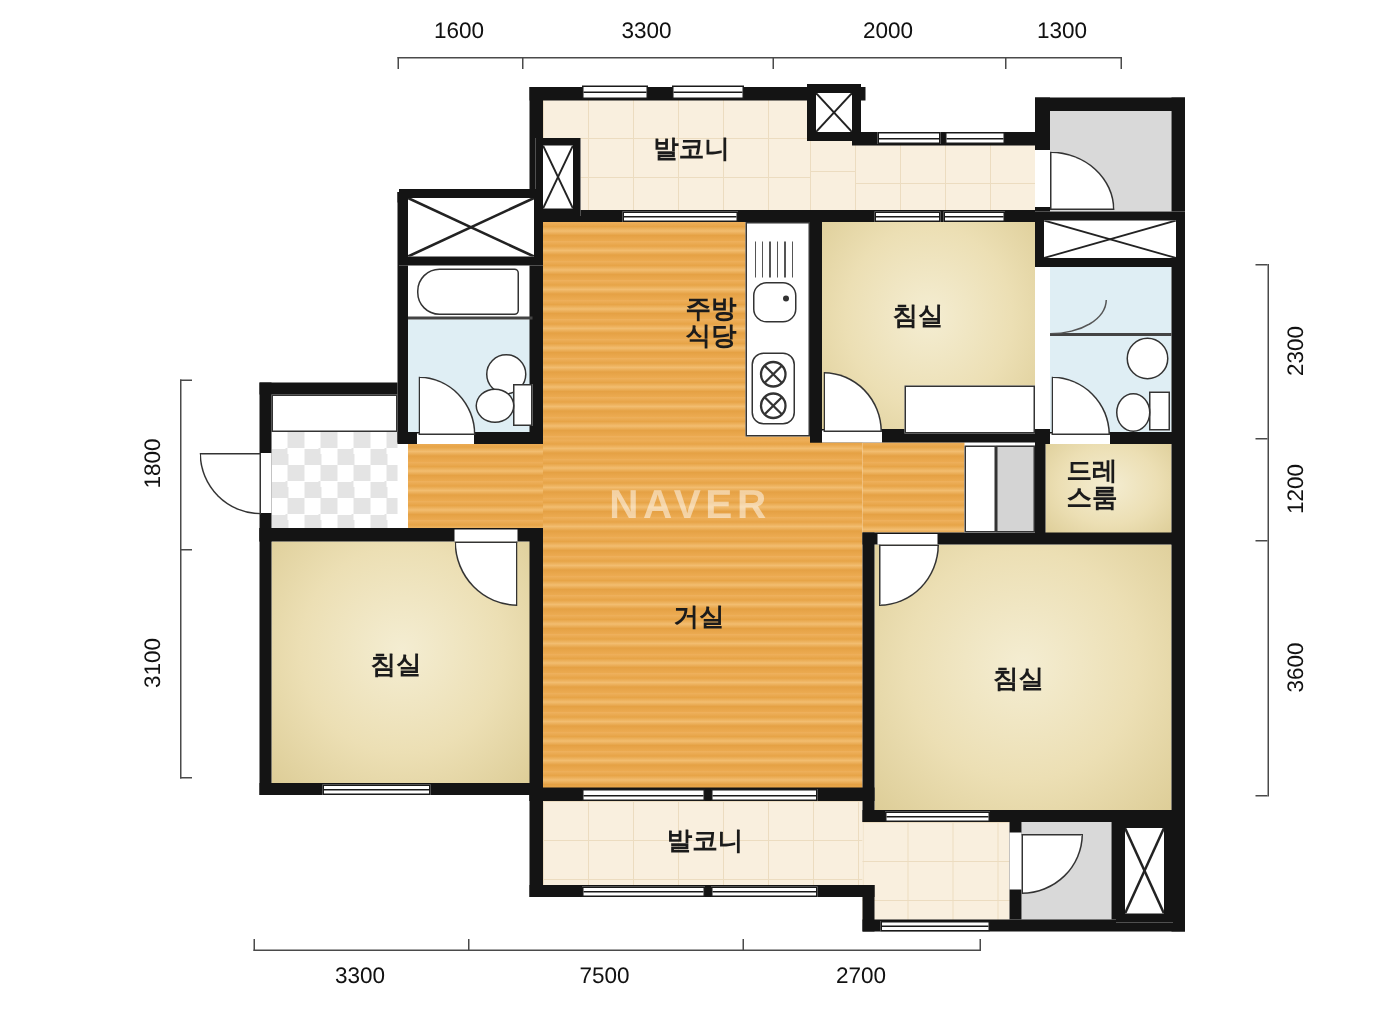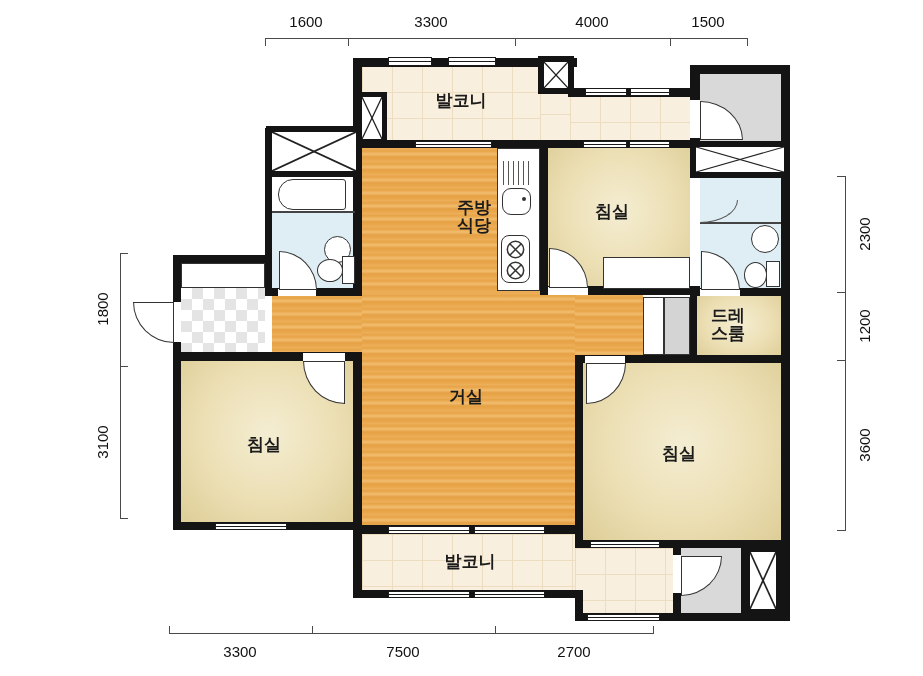--- a/index.html
+++ b/index.html
@@ -193,35 +193,36 @@
   <div class="label" style="left:461px;top:100px;">발코니</div>
   <div class="label" style="left:474px;top:216px;">
     <div>주방</div>
     <div>식당</div>
   </div>
   <div class="label" style="left:612px;top:211px;">침실</div>
   <div class="label" style="left:728px;top:324px;">
     <div>드레</div>
     <div>스룸</div>
   </div>
-  <div class="label" style="left:466px;top:396px;">거실</div>
+  <div class="label" style="left:466px;top:412px;">거실</div>
   <div class="label" style="left:264px;top:444px;">침실</div>
   <div class="label" style="left:679px;top:453px;">침실</div>
   <div class="label" style="left:470px;top:561px;">발코니</div>
+  <div id="watermark">NAVER</div>
 
   <div class="dline" style="left:265px;top:38px;width:483px;height:1px;"></div>
   <div class="dline" style="left:265px;top:38px;width:1px;height:8px;"></div>
   <div class="dline" style="left:348px;top:38px;width:1px;height:8px;"></div>
   <div class="dline" style="left:515px;top:38px;width:1px;height:8px;"></div>
   <div class="dline" style="left:670px;top:38px;width:1px;height:8px;"></div>
   <div class="dline" style="left:747px;top:38px;width:1px;height:8px;"></div>
   <div class="dim" style="left:306px;top:21px;">1600</div>
   <div class="dim" style="left:431px;top:21px;">3300</div>
-  <div class="dim" style="left:592px;top:21px;">4000</div>
-  <div class="dim" style="left:708px;top:21px;">1500</div>
+  <div class="dim" style="left:592px;top:21px;">2000</div>
+  <div class="dim" style="left:708px;top:21px;">1300</div>
 
   <div class="dline" style="left:169px;top:633px;width:485px;height:1px;"></div>
   <div class="dline" style="left:169px;top:626px;width:1px;height:8px;"></div>
   <div class="dline" style="left:312px;top:626px;width:1px;height:8px;"></div>
   <div class="dline" style="left:495px;top:626px;width:1px;height:8px;"></div>
   <div class="dline" style="left:653px;top:626px;width:1px;height:8px;"></div>
   <div class="dim" style="left:240px;top:651px;">3300</div>
   <div class="dim" style="left:403px;top:651px;">7500</div>
   <div class="dim" style="left:574px;top:651px;">2700</div>
 

